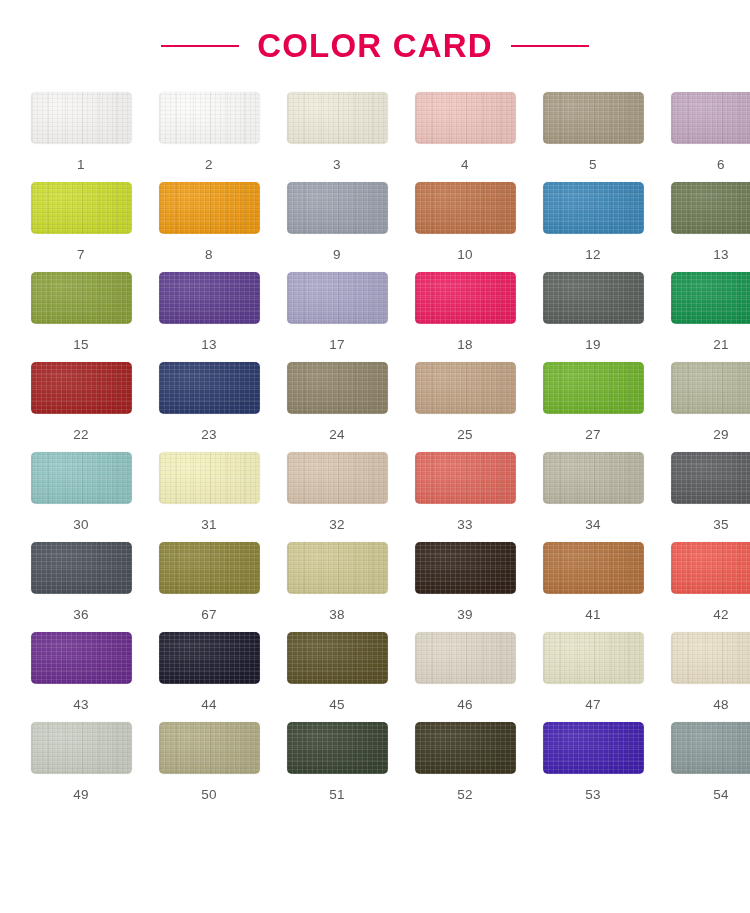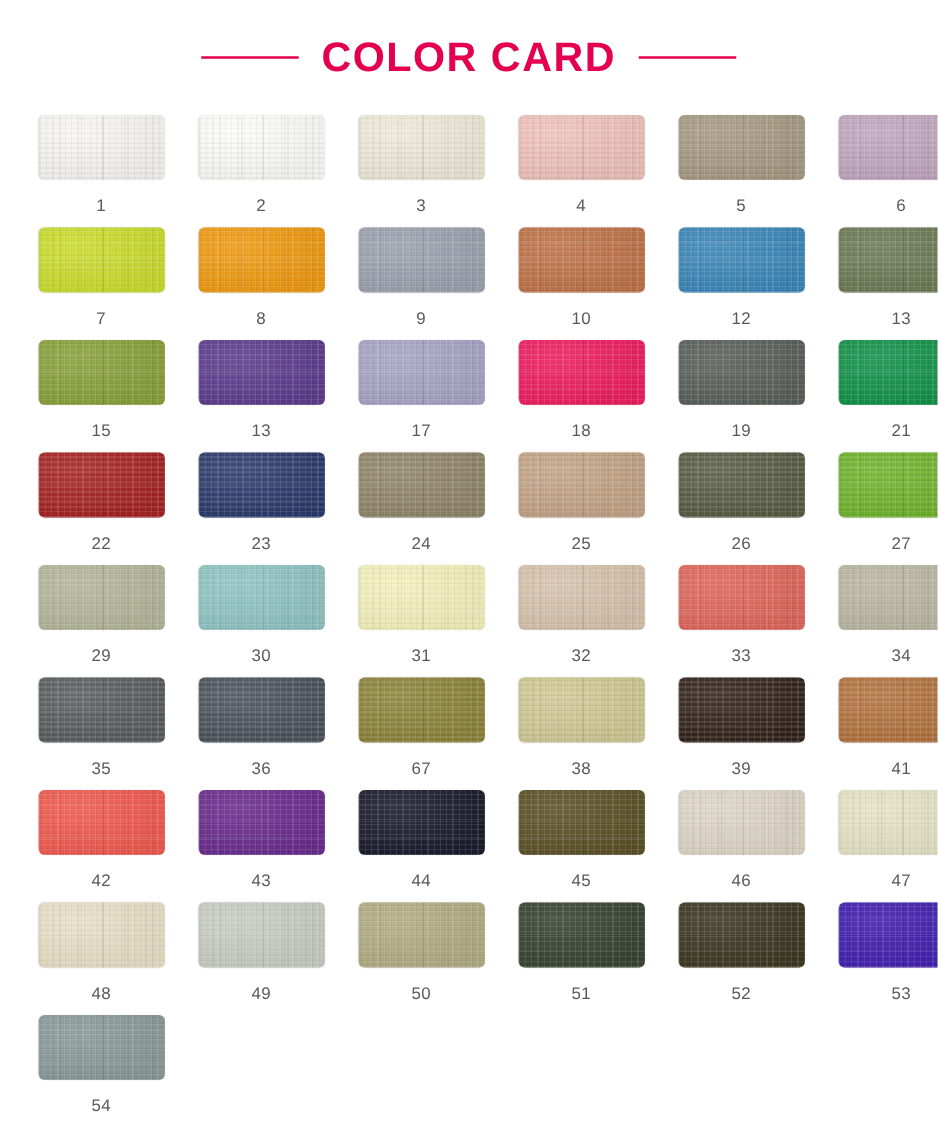--- a/index.html
+++ b/index.html
@@ -194,24 +194,20 @@
     </div>
     <div class="swatch-cell">
       <div class="swatch-chip" style="background-color: rgb(143, 132, 104);"></div>
       <div class="swatch-label">24</div>
     </div>
     <div class="swatch-cell">
       <div class="swatch-chip" style="background-color: rgb(194, 163, 133);"></div>
       <div class="swatch-label">25</div>
     </div>
     <div class="swatch-cell">
-      <div class="swatch-chip" style="background-color: rgb(87, 91, 68);"></div>
-      <div class="swatch-label">26</div>
-    </div>
-    <div class="swatch-cell">
       <div class="swatch-chip" style="background-color: rgb(111, 179, 42);"></div>
       <div class="swatch-label">27</div>
     </div>
     <div class="swatch-cell">
       <div class="swatch-chip" style="background-color: rgb(180, 183, 154);"></div>
       <div class="swatch-label">29</div>
     </div>
     <div class="swatch-cell">
       <div class="swatch-chip" style="background-color: rgb(143, 197, 195);"></div>
       <div class="swatch-label">30</div>

